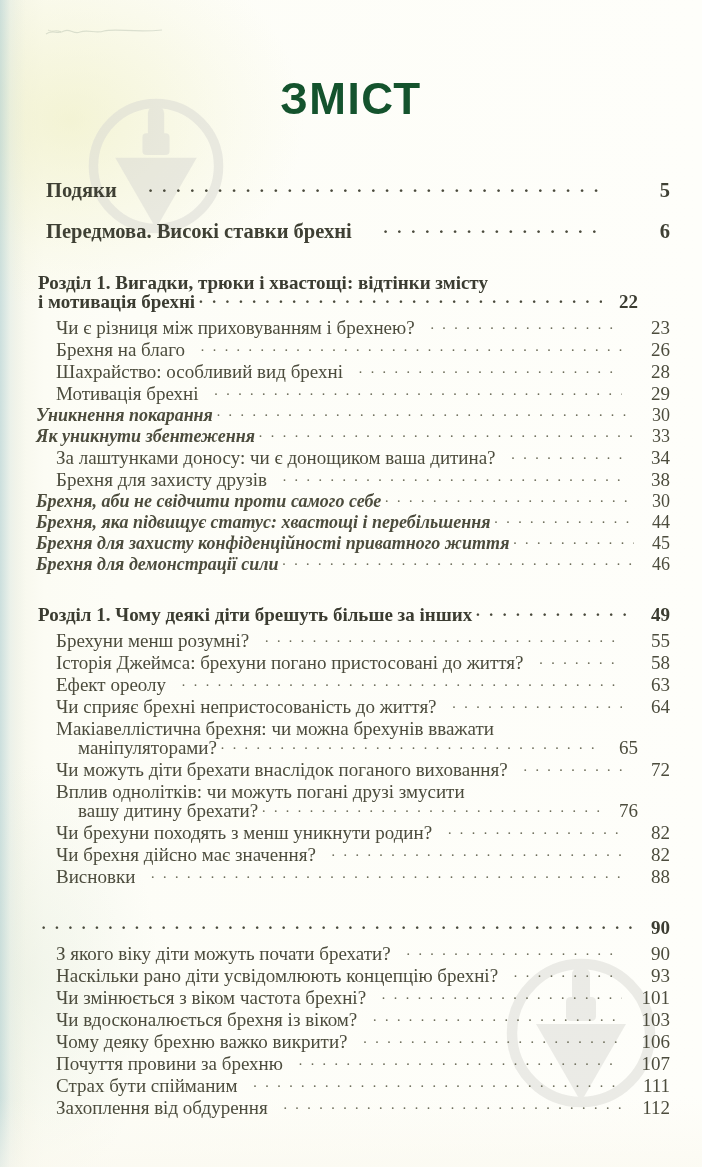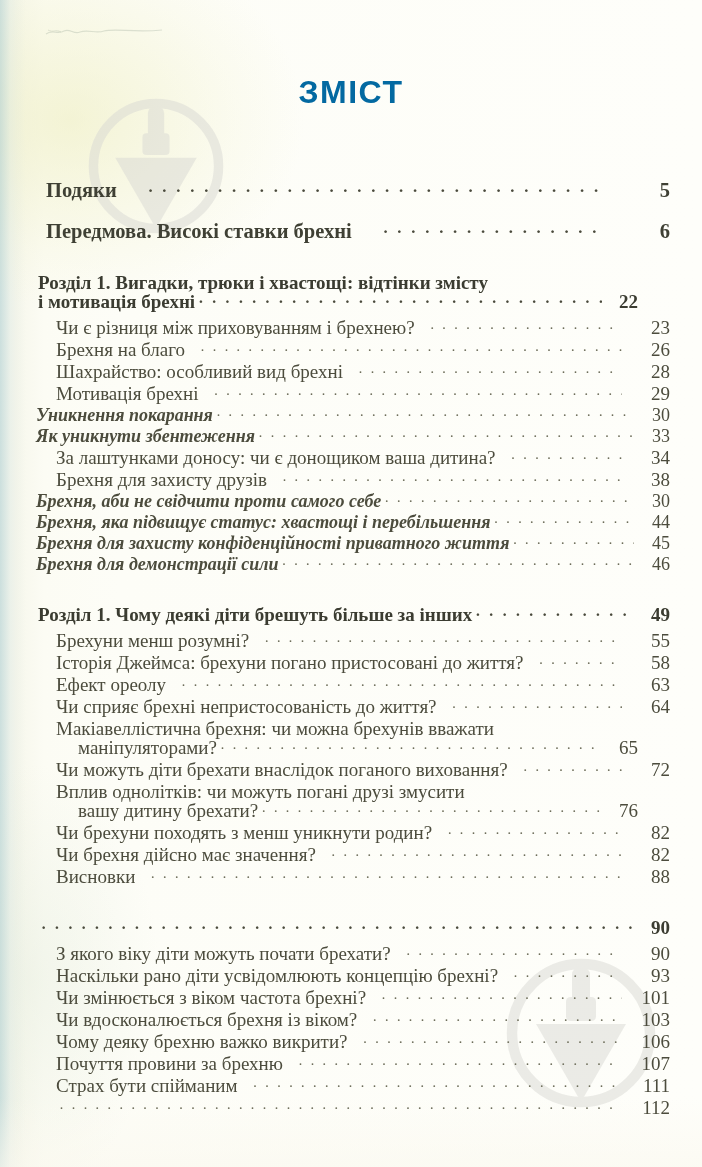--- a/index.html
+++ b/index.html
@@ -59,24 +59,24 @@
   
   .content {
     position: relative;
     z-index: 3;
   }
   .title {
     position: absolute;
     left: 0; right: 0;
     top: 74px;
     text-align: center;
-    font-size: 32px;
+    font-size: 44px;
     font-weight: bold;
     letter-spacing: 1.5px;
-    color: #0369a1;
+    color: #14532d;
     font-family: "Liberation Sans", "DejaVu Sans", sans-serif;
   }
 
   .toc {
     position: absolute;
     left: 0; right: 0;
     top: 180px;
   }
 
   .row {
@@ -374,19 +374,20 @@
           <span class="label">Почуття провини за брехню</span>
           <span class="leader">· · · · · · · · · · · · · · · · · · · · · · · · · · · · · · · · · · · · · · · · · · · · · · · · · · · · · · · · · · · · · · · · · · · · · · · · · · · · · · · · · · · · · · · · · · · · · · · · · · · · · · · · · · · · · · · · · · · · · · · · · · · · · · · · · · · · · · · · · · · · · · · · · · · · · · · · · · · · · · · · · · · · · · · · · · · · · · · · · · · · · · · · · · · · · · · · · · · · · · · · · · · · · · · · · · · · · · · · · · · · · · · · · · · · · · · · · · · · · · · </span>
           <span class="pg">107</span>
         </div>
         <div class="row lvl-1">
           <span class="label">Страх бути спійманим</span>
           <span class="leader">· · · · · · · · · · · · · · · · · · · · · · · · · · · · · · · · · · · · · · · · · · · · · · · · · · · · · · · · · · · · · · · · · · · · · · · · · · · · · · · · · · · · · · · · · · · · · · · · · · · · · · · · · · · · · · · · · · · · · · · · · · · · · · · · · · · · · · · · · · · · · · · · · · · · · · · · · · · · · · · · · · · · · · · · · · · · · · · · · · · · · · · · · · · · · · · · · · · · · · · · · · · · · · · · · · · · · · · · · · · · · · · · · · · · · · · · · · · · · · · </span>
           <span class="pg">111</span>
         </div>
         <div class="row lvl-1">
+          <span class="label">Захоплення від обдурення</span>
           <span class="leader">· · · · · · · · · · · · · · · · · · · · · · · · · · · · · · · · · · · · · · · · · · · · · · · · · · · · · · · · · · · · · · · · · · · · · · · · · · · · · · · · · · · · · · · · · · · · · · · · · · · · · · · · · · · · · · · · · · · · · · · · · · · · · · · · · · · · · · · · · · · · · · · · · · · · · · · · · · · · · · · · · · · · · · · · · · · · · · · · · · · · · · · · · · · · · · · · · · · · · · · · · · · · · · · · · · · · · · · · · · · · · · · · · · · · · · · · · · · · · · · </span>
           <span class="pg">112</span>
         </div>
       </div>
   </div>
 
 </div>
 
 </body></html>

